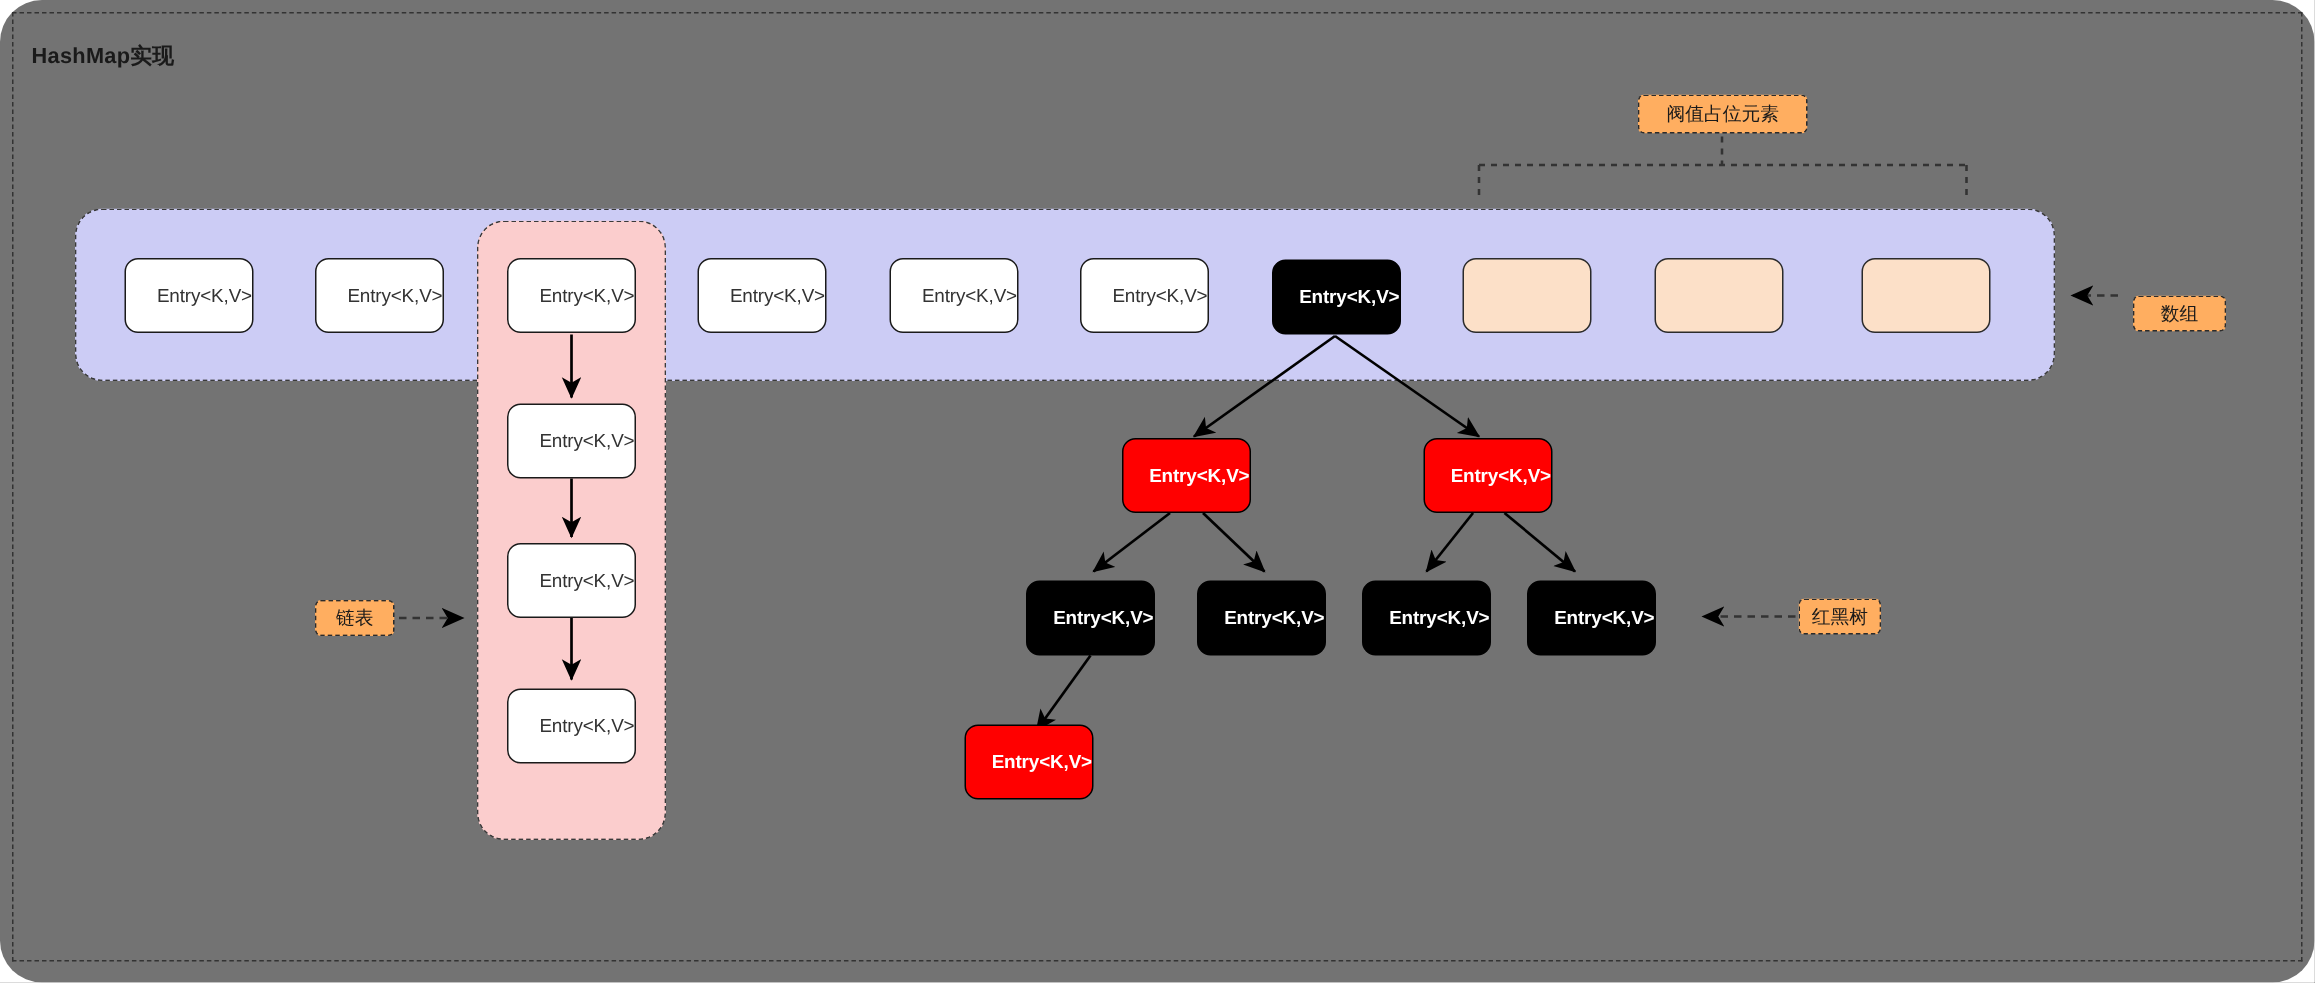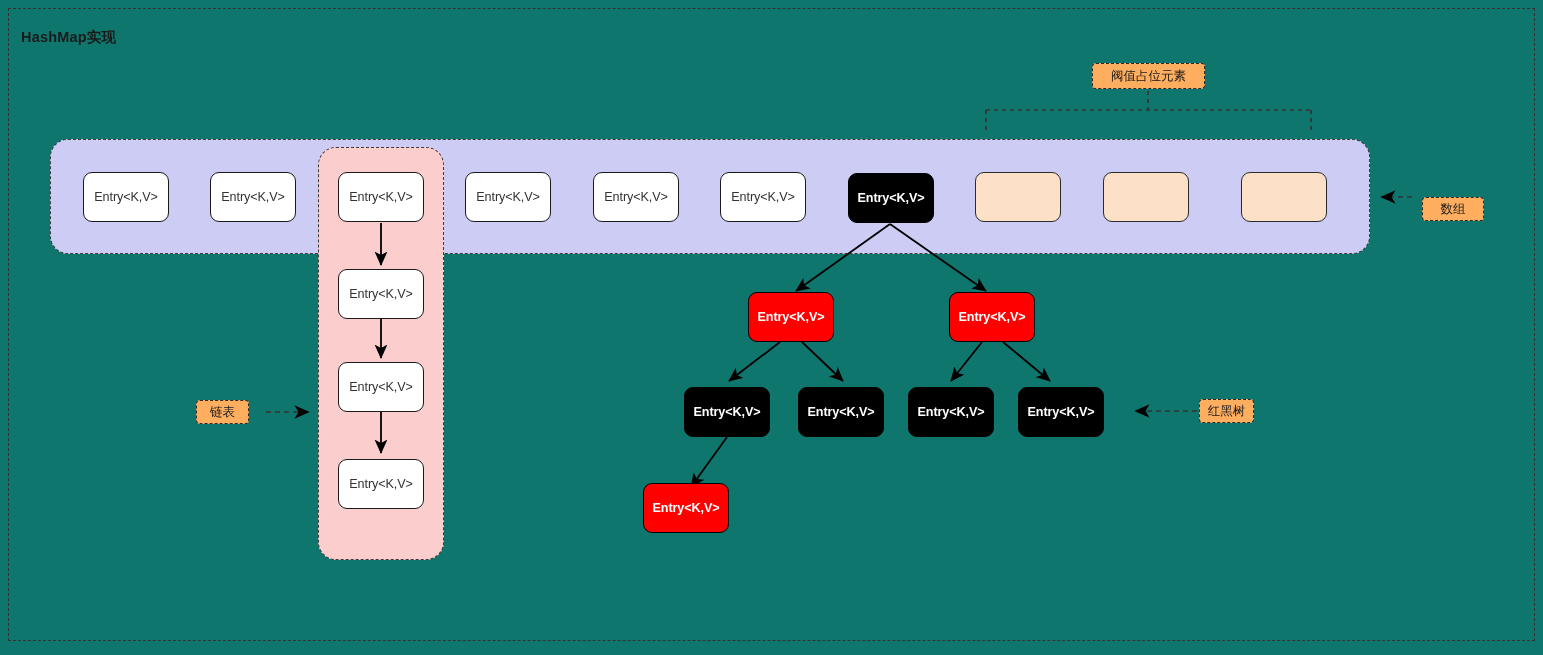--- a/index.html
+++ b/index.html
@@ -7,22 +7,23 @@
     padding: 0;
     background: #ffffff;
   }
   body {
     font-family: "Liberation Sans", "DejaVu Sans", sans-serif;
   }
   #canvas {
     position: relative;
     width: 1543px;
     height: 655px;
-    background: #0f766e;
+    background: #737373;
     overflow: hidden;
+    border-radius: 28px;
   }
   
   .outer-frame {
     position: absolute;
     left: 8px;
     top: 8px;
     width: 1527px;
     height: 633px;
     border: 1.6px dashed #333333;
     box-sizing: border-box;
@@ -61,21 +62,21 @@
     border-radius: 18px;
     box-sizing: border-box;
   }
   
   .node {
     position: absolute;
     box-sizing: border-box;
     border-radius: 9px;
     display: flex;
     align-items: center;
-    justify-content: center;
+    justify-content: flex-end;
     font-size: 12.6px;
     white-space: nowrap;
     letter-spacing: -0.1px;
   }
   .node::after {
     content: "";
     position: absolute;
     left: 9px;
     top: 9px;
     width: 100%;
@@ -250,20 +251,20 @@
   <div class="node node-red" style="left:643px; top:483px; width:86px; height:50px;">
     <span>Entry&lt;K,V&gt;</span>
   </div>
 
   <div class="callout" style="left:1092px; top:63px; width:113px; height:26px;">
     <span>阀值占位元素</span>
   </div>
   <div class="callout" style="left:1422px; top:197px; width:62px; height:24px;">
     <span>数组</span>
   </div>
-  <div class="callout" style="left:196px; top:400px; width:53px; height:24px;">
+  <div class="callout" style="left:210px; top:400px; width:53px; height:24px;">
     <span>链表</span>
   </div>
   <div class="callout" style="left:1199px; top:399px; width:55px; height:24px;font-family:Liberation Mono, monospace;">
     <span>红黑树</span>
   </div>
 
 </div>
 
 </body></html>

